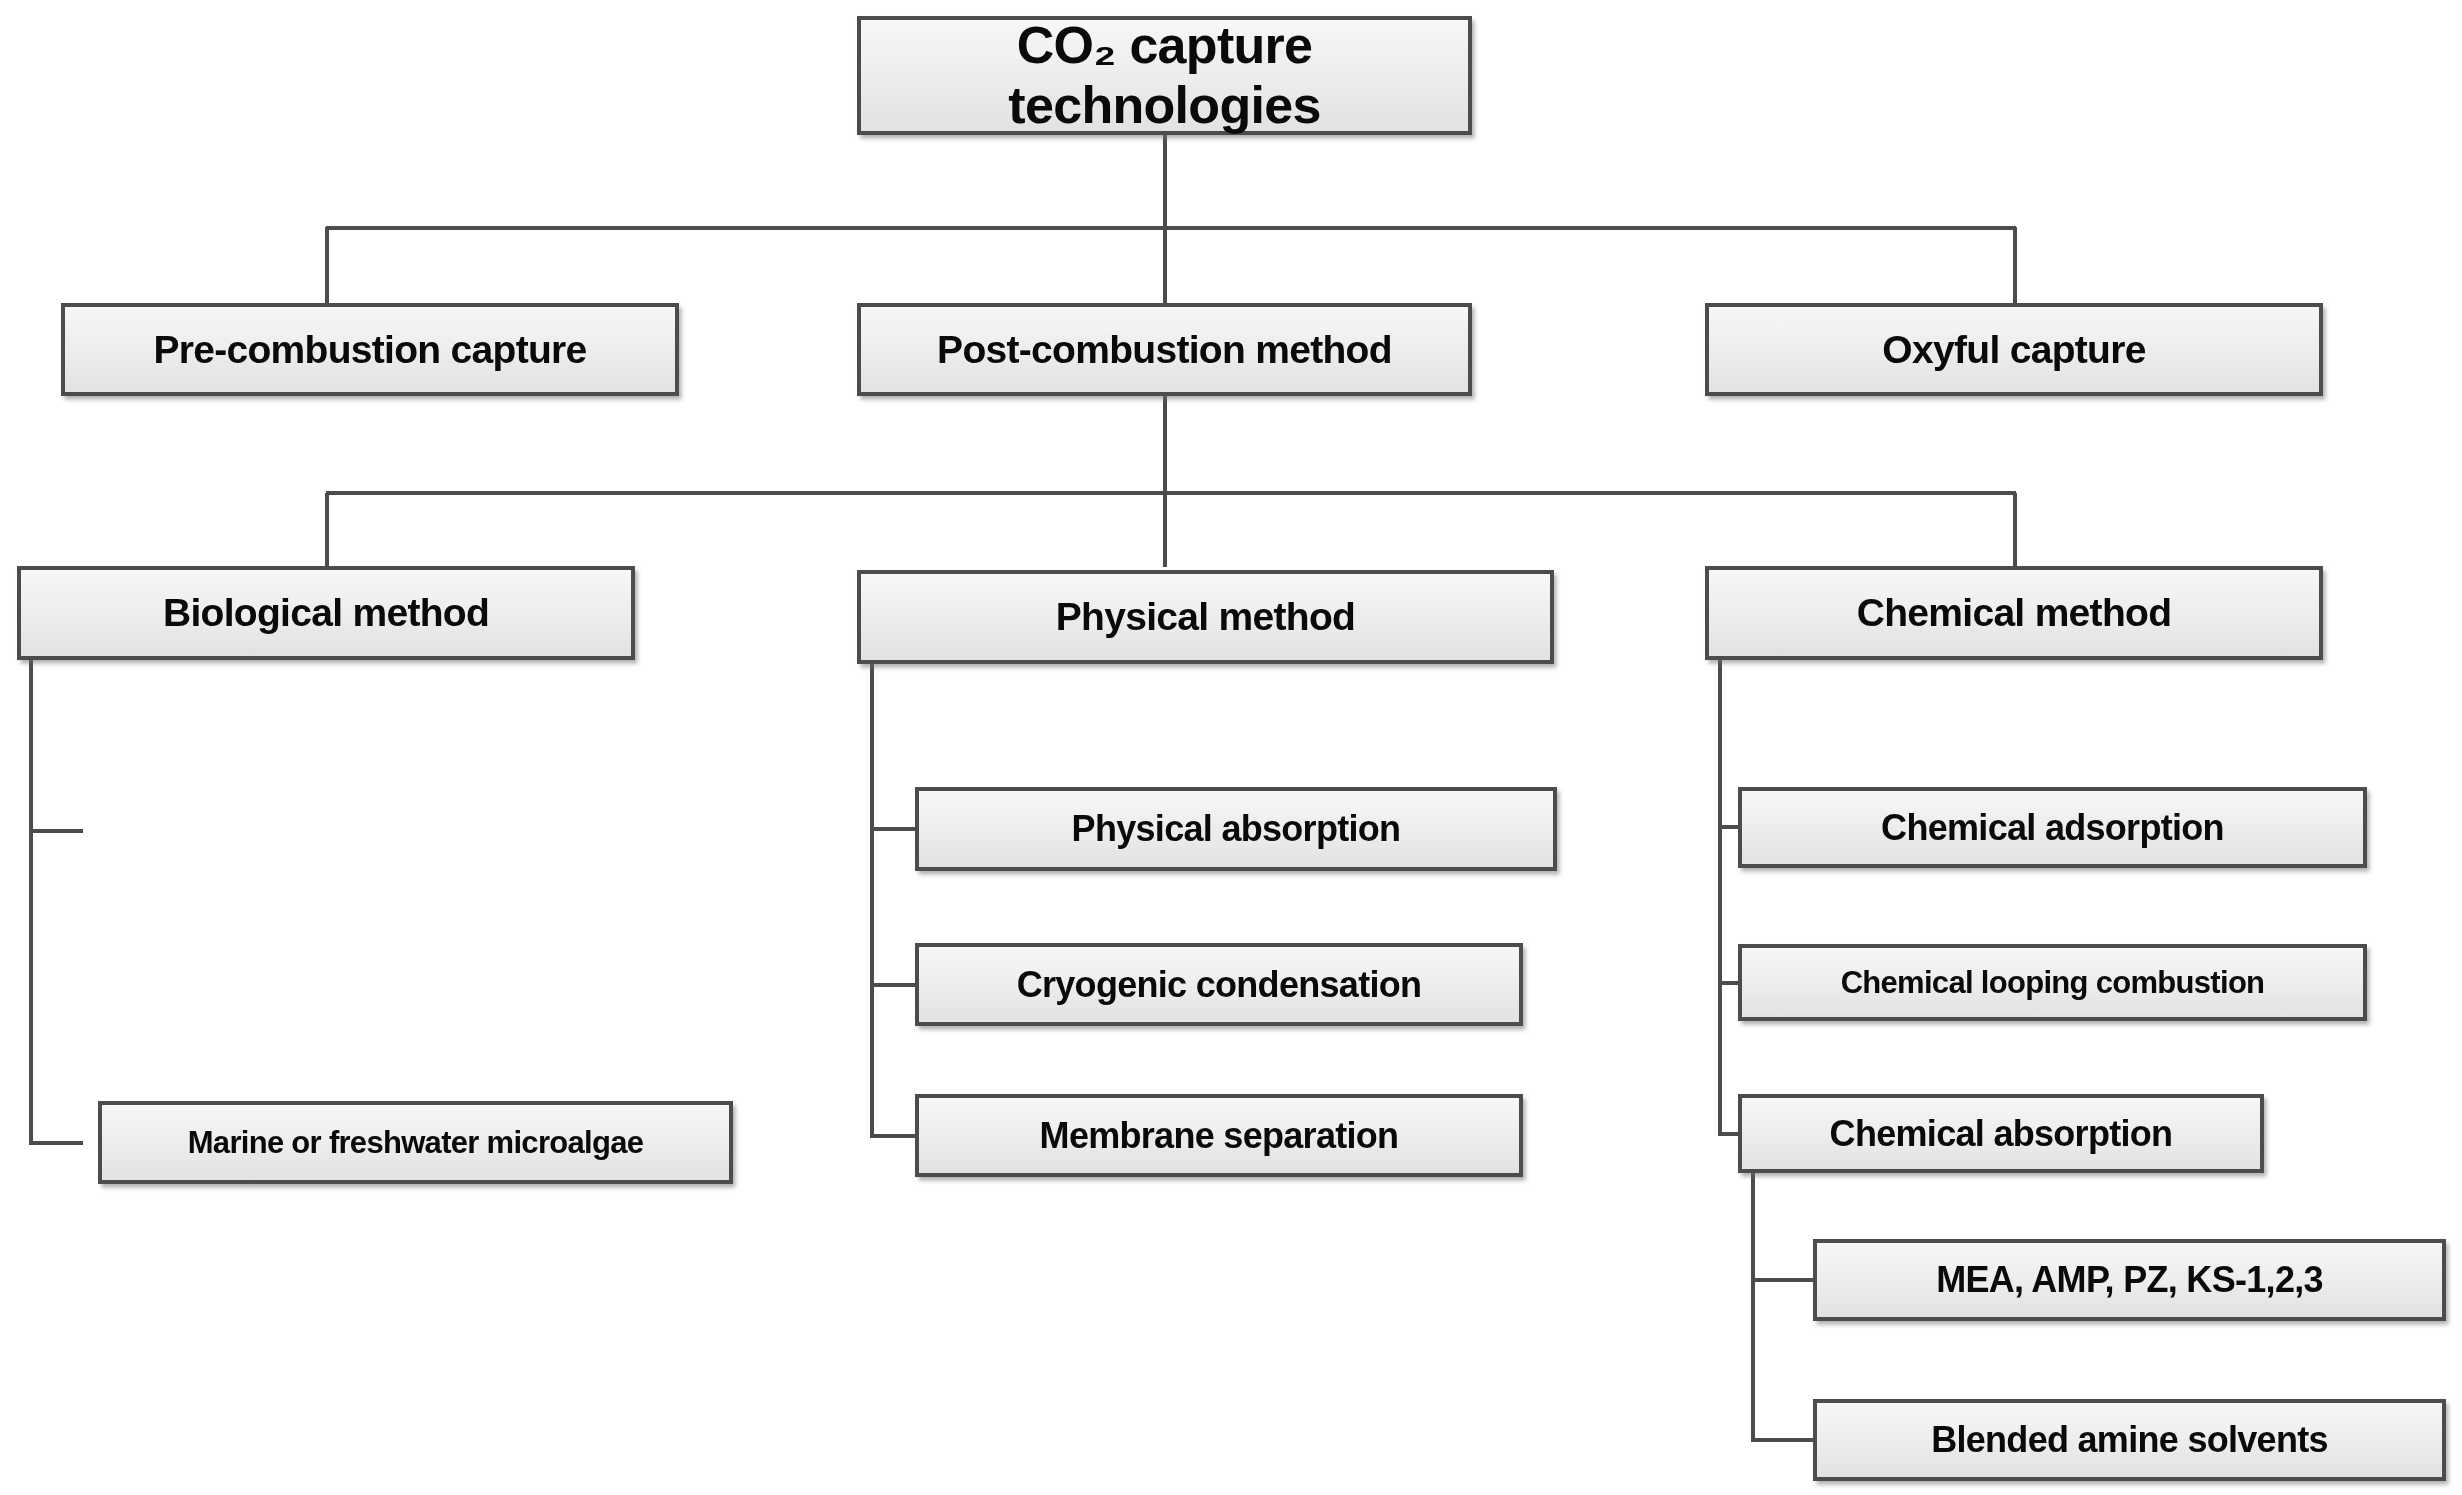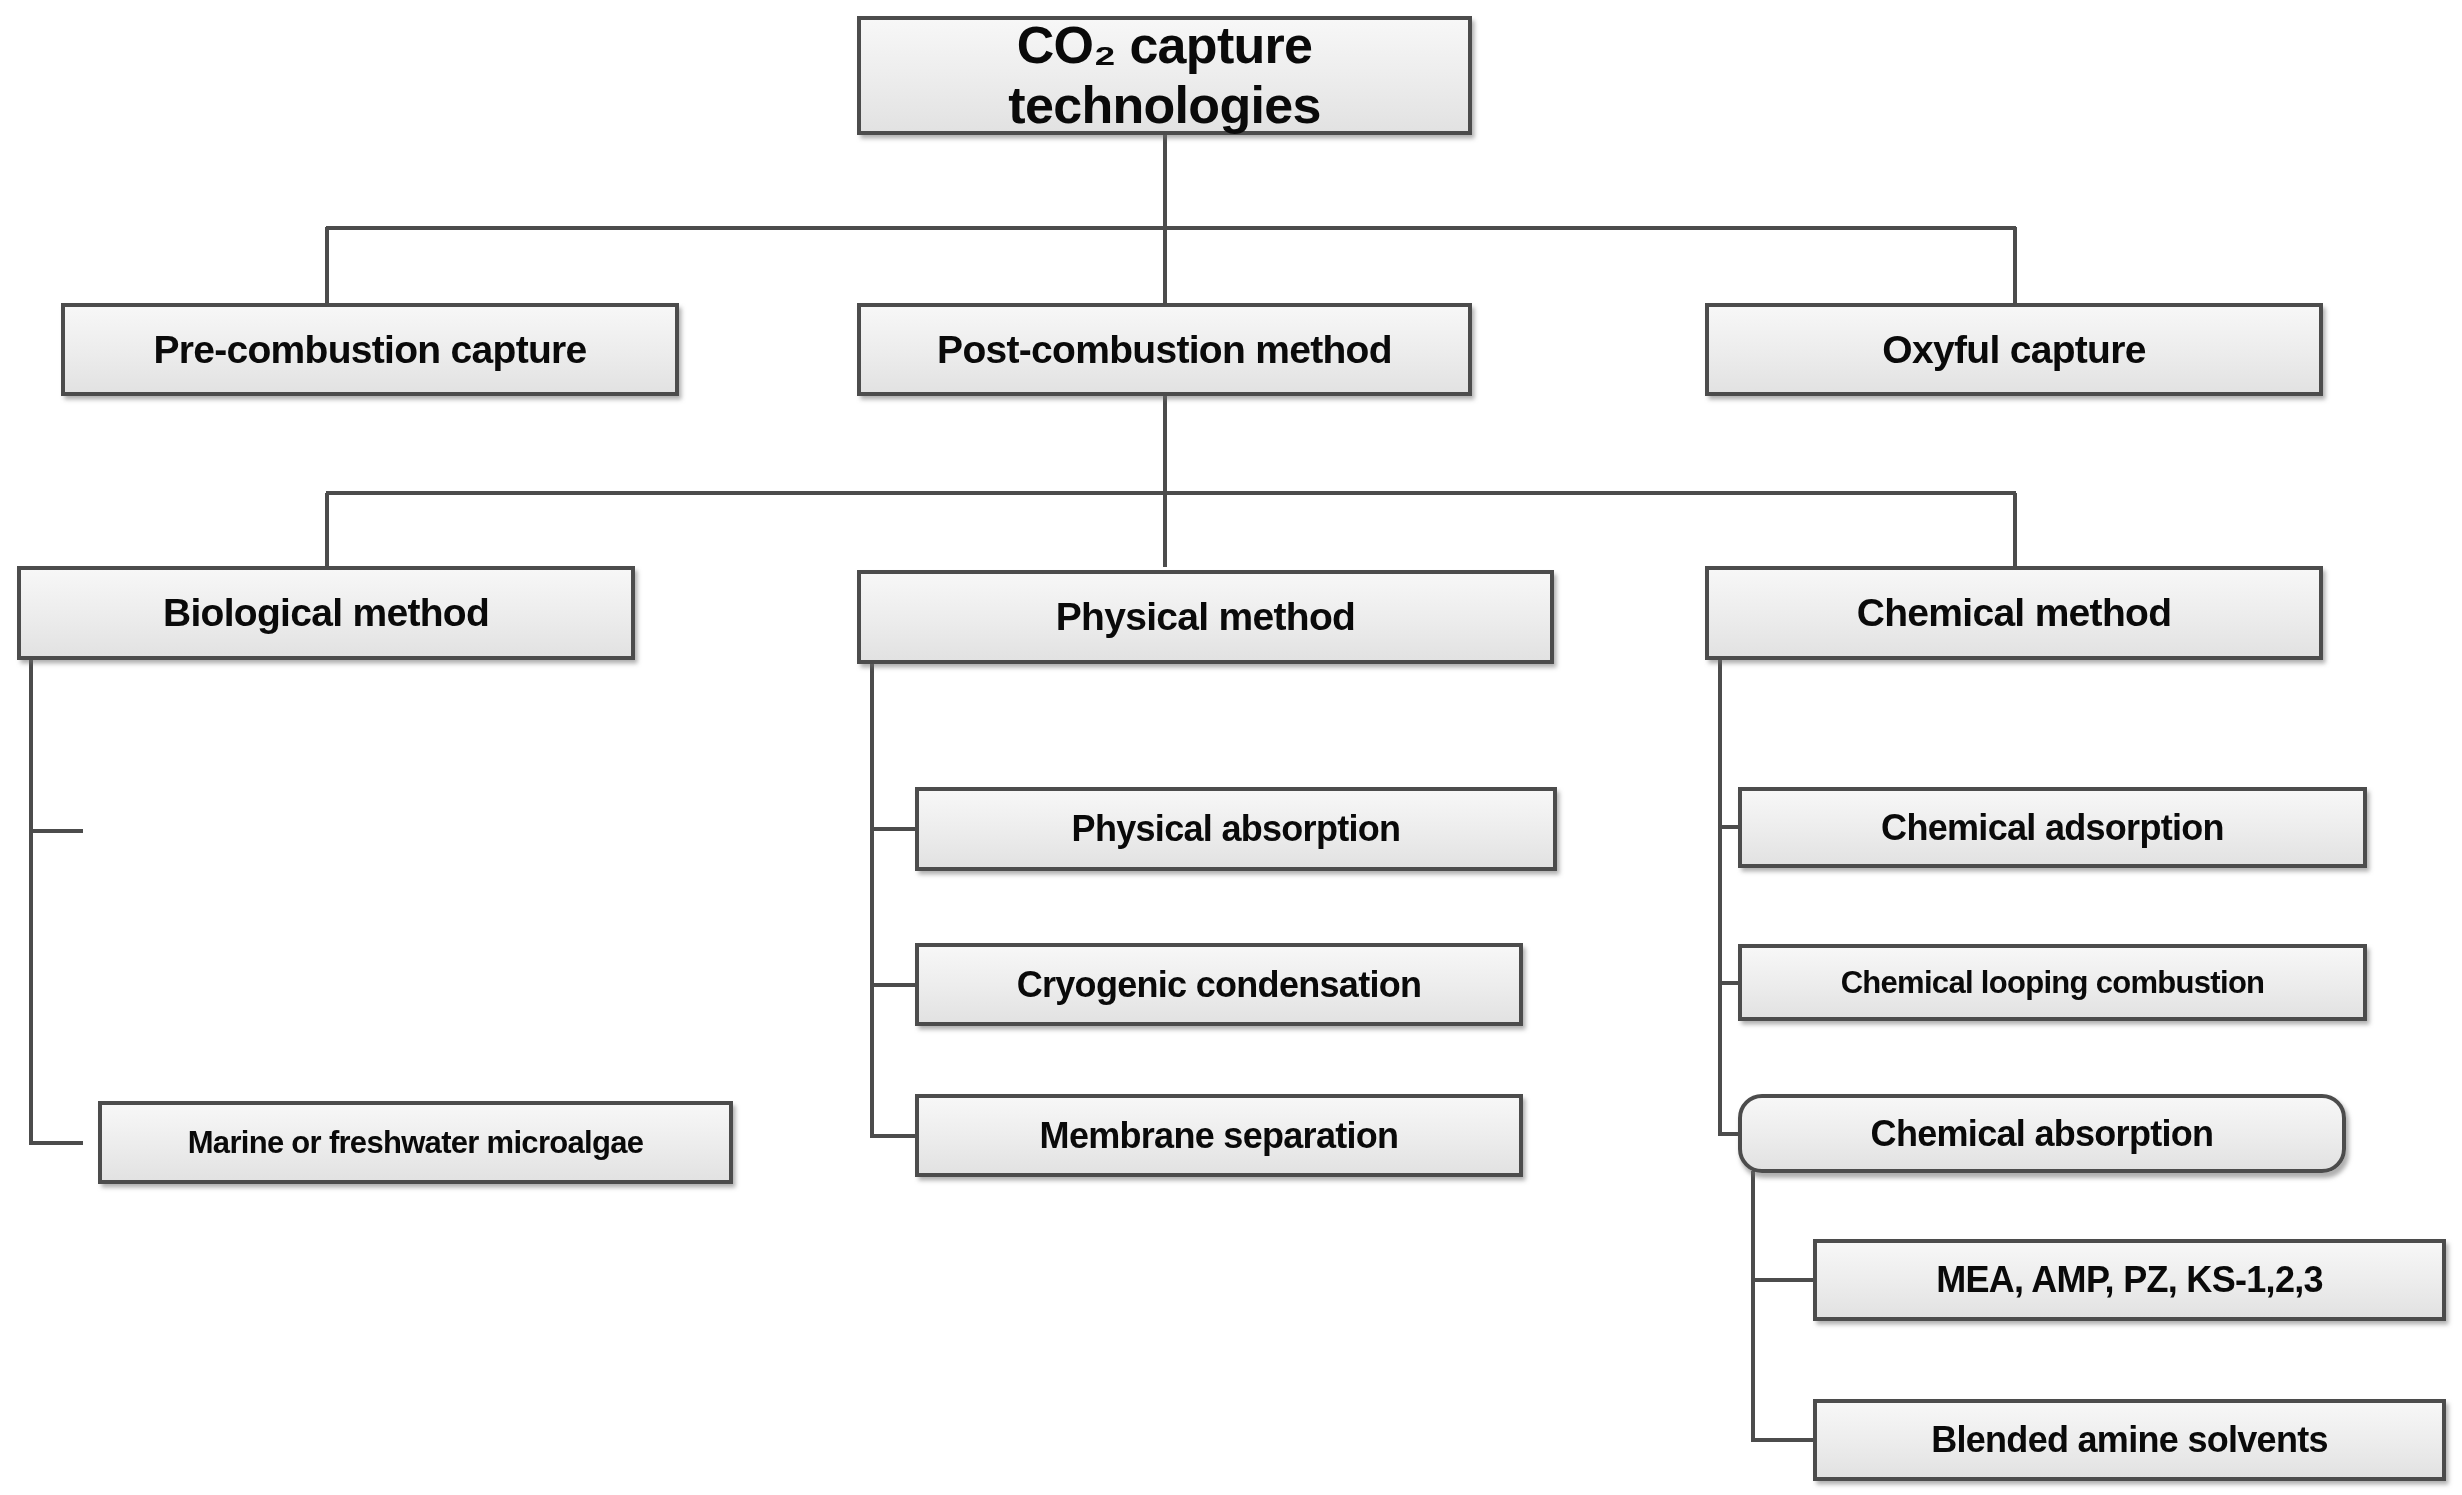--- a/index.html
+++ b/index.html
@@ -76,19 +76,19 @@
   <div class="node f-md" style="left:1705px; top:566px; width:618px; height:94px;">Chemical method</div>
 
   <div class="node f-xs" style="left:80px; top:1101px; width:635px; height:83px;margin-left:18px;">Marine or freshwater microalgae</div>
 
   <div class="node f-sm" style="left:915px; top:787px; width:642px; height:84px;">Physical absorption</div>
   <div class="node f-sm" style="left:915px; top:943px; width:608px; height:83px;">Cryogenic condensation</div>
   <div class="node f-sm" style="left:915px; top:1094px; width:608px; height:83px;">Membrane separation</div>
 
   <div class="node f-sm" style="left:1738px; top:787px; width:629px; height:81px;">Chemical adsorption</div>
   <div class="node f-xs" style="left:1738px; top:944px; width:629px; height:77px;">Chemical looping combustion</div>
-  <div class="node f-sm" style="left:1738px; top:1094px; width:608px; height:79px;border-radius:24px;">Chemical absorption</div>
+  <div class="node f-sm" style="left:1738px; top:1094px; width:526px; height:79px;">Chemical absorption</div>
 
   <div class="node f-sm" style="left:1813px; top:1239px; width:633px; height:82px;">MEA, AMP, PZ, KS-1,2,3</div>
   <div class="node f-sm" style="left:1813px; top:1399px; width:633px; height:82px;">Blended amine solvents</div>
 
 </div>
 
 
 </body></html>

